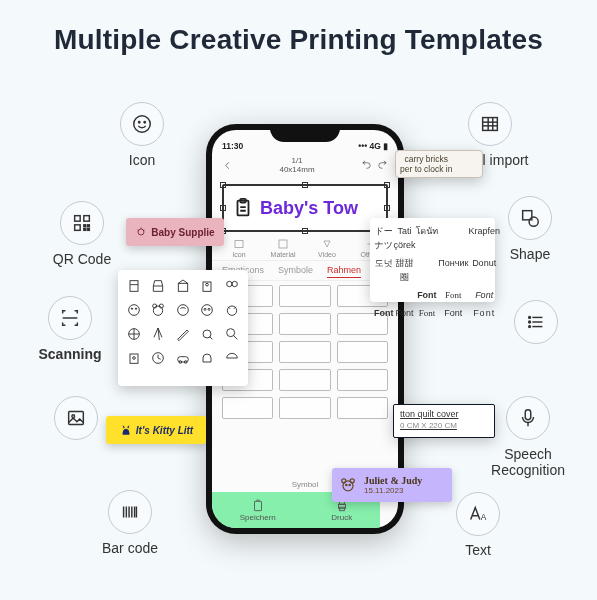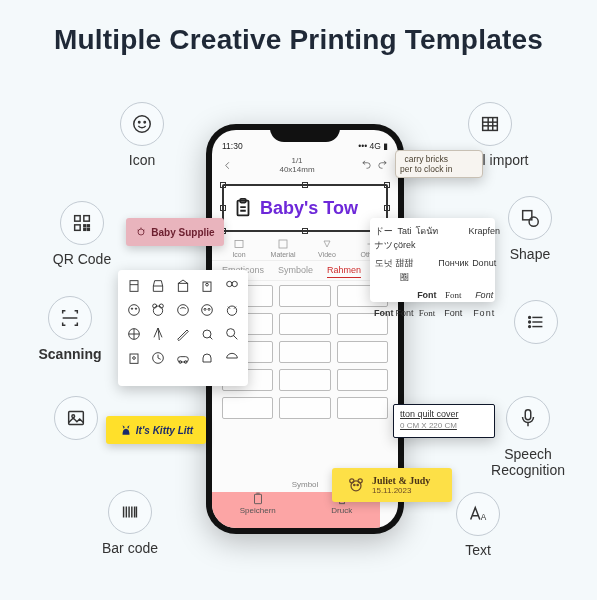--- a/index.html
+++ b/index.html
@@ -38,21 +38,21 @@
   }
   .phone::before{
     content:""; position:absolute; top:0; left:50%; transform:translateX(-50%);
     width:70px; height:18px; background:#111; border-radius:0 0 14px 14px;
     z-index:9;
   }
   .screen {
     position:absolute; inset:6px; background:#fbfbfb;
     border-radius:24px; overflow:hidden; z-index:6;
   }
-  .status { height:22px; font-size:8.5px; display:flex; justify-content:space-between; align-items:flex-end; padding:0 10px 1px 10px; color:#222; font-weight:400;}
+  .status { height:22px; font-size:8.5px; display:flex; justify-content:space-between; align-items:flex-end; padding:0 10px 1px 10px; color:#222; font-weight:700;}
   .appbar { display:flex; align-items:center; justify-content:space-between; padding:4px 10px; font-size:8px; color:#555;}
   .appbar .center { text-align:center; line-height:9px; }
   .appbar svg { width:11px; height:11px; stroke:#444; fill:none; stroke-width:1.5;}
   .labelzone {
     margin:6px 10px 4px 10px; height:48px; border:2px solid #333;
     border-radius:2px; background:#fff; position:relative;
     display:flex; align-items:center; padding-left:8px; gap:6px;
   }
   .labelzone .cnr { position:absolute; width:6px; height:6px; border:1px solid #333;}
   .labelzone .tl{top:-4px;left:-4px;} .labelzone .tr{top:-4px;right:-4px;}
@@ -62,21 +62,21 @@
   .labelzone .ml{top:50%;left:-4px;transform:translateY(-50%);} 
   .labelzone .mr{top:50%;right:-4px;transform:translateY(-50%);}
   .labeltxt { font-size:18px; font-weight:700; color:#6d28d9; white-space:nowrap; }
   .toolstrip { display:flex; gap:10px; padding:2px 10px; font-size:7px; color:#888; border-bottom:1px solid #eee;}
   .toolstrip div { flex:1; text-align:center; }
   .toolstrip svg{width:12px;height:12px;display:block;margin:0 auto 1px auto; stroke:#999; fill:none; stroke-width:1.5;}
   .tabs { display:flex; gap:14px; padding:4px 10px 2px 10px; font-size:9px; color:#999; border-bottom:1px solid #eee;}
   .tabs .act { color:#ce2b2b; border-bottom:1.5px solid #ce2b2b; padding-bottom:2px;}
   .frames { padding:4px 10px; display:grid; grid-template-columns:1fr 1fr 1fr; gap:6px;}
   .frm { height:22px; border:1px solid #bbb; border-radius:2px; background:#fefefe;}
-  .bottombar { position:absolute; bottom:0;left:0;right:18px; height:36px; background:#fca5a5; display:flex; justify-content:space-around; font-size:8px; color:#555;}
+  .bottombar { position:absolute; bottom:0;left:0;right:18px; height:36px; background:#86efac; display:flex; justify-content:space-around; align-items:center; font-size:8px; color:#555;}
   .bottombar svg{width:14px;height:14px;stroke:#555;fill:none;stroke-width:1.5;display:block;margin:0 auto;}
 
   
   .card {
     position:absolute; background:#fff; border-radius:4px;
     box-shadow:0 4px 14px rgba(0,0,0,.22);
     z-index:12;
   }
   .icongrid { left:118px; top:270px; width:130px; height:116px; padding:6px; }
   .icongrid .g { display:grid; grid-template-columns:repeat(5,1fr); gap:4px; }
@@ -84,21 +84,21 @@
   .icongrid svg{width:16px;height:16px;stroke:#333;fill:none;stroke-width:1.4;}
   .fontcard { left:370px; top:218px; width:125px; height:84px; display:grid; grid-template-columns:repeat(5,1fr); padding:4px; font-size:9px; line-height:14px; color:#333;}
   .fontcard div{ text-align:center; padding:2px 0;}
   .pinktag { left:126px; top:218px; width:98px; height:28px; background:#e9b4bd; color:#6d2030; border-radius:3px; display:flex; align-items:center; justify-content:center; font-size:10px; font-weight:600; box-shadow:0 3px 10px rgba(0,0,0,.2); gap:4px;}
   .pinktag svg{width:12px;height:12px;stroke:#6d2030;fill:none;stroke-width:1.6;}
   .yellowtag { left:106px; top:416px; width:100px; height:28px; background:#ffe02a; color:#1a2a6c; border-radius:3px; display:flex; align-items:center; justify-content:center; font-size:10px; font-weight:700; font-style:italic; box-shadow:0 3px 10px rgba(0,0,0,.2); gap:3px;}
   .yellowtag svg{width:14px;height:14px;fill:#1a2a6c;}
   .bricks { left:395px; top:150px; width:88px; height:28px; background:#f7f4f0; border:1px solid #c8c0b4; font-size:8.5px; line-height:10px; display:flex; align-items:center; padding:2px 4px; color:#4a4030; text-align:center;}
   .cotton { left:393px; top:404px; width:102px; height:34px; background:#fff; border:1px solid #0f172a; border-radius:2px; font-size:9px; color:#333; padding:3px 6px; line-height:12px;text-decoration:underline;}
   .cotton .dim { font-size:8px; color:#888;}
-  .juliet { left:332px; top:468px; width:120px; height:34px; background:#fde047; border-radius:3px; display:flex; align-items:center; gap:6px; padding:0 14px; box-shadow:0 3px 10px rgba(0,0,0,.2);}
+  .juliet { left:332px; top:468px; width:120px; height:34px; background:#c4b5fd; border-radius:3px; display:flex; align-items:center; gap:6px; padding:0 6px; box-shadow:0 3px 10px rgba(0,0,0,.2);}
   .juliet svg{width:20px;height:20px; stroke:#6b4a28; fill:none; stroke-width:1.5;}
   .juliet .t{font-size:10px;font-weight:700;font-family:Georgia,serif;color:#4a3418;line-height:10px;}
   .juliet .d{font-size:8px;color:#6b4a28;}
 
 </style>
 </head>
 <body>
 
 <div class="heading">Multiple Creative Printing Templates</div>
 

